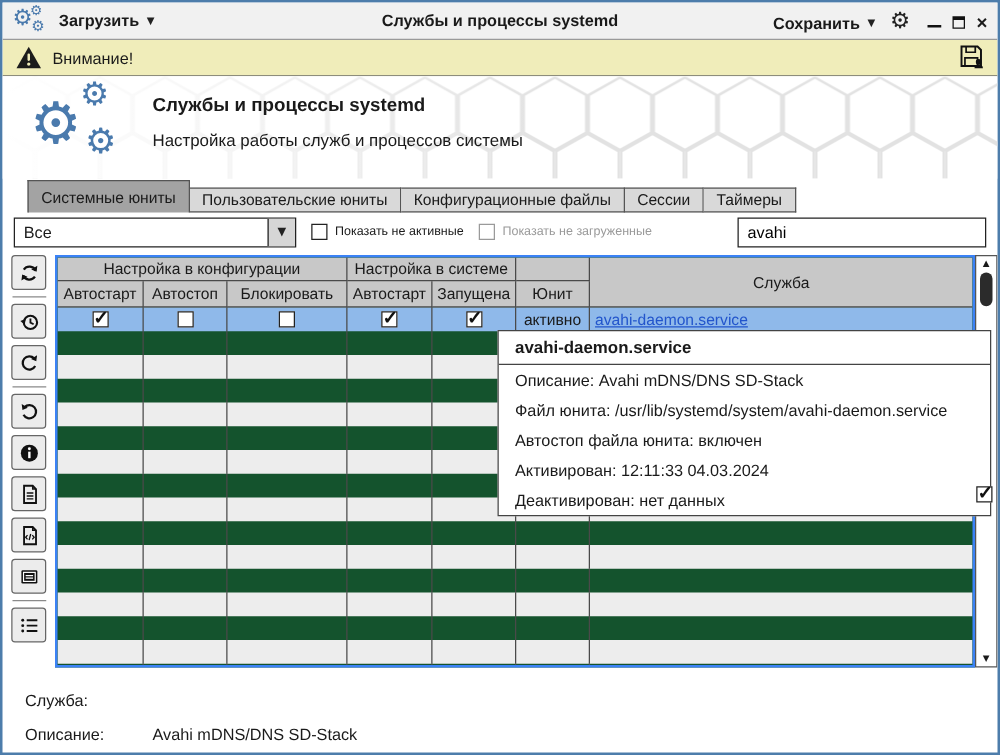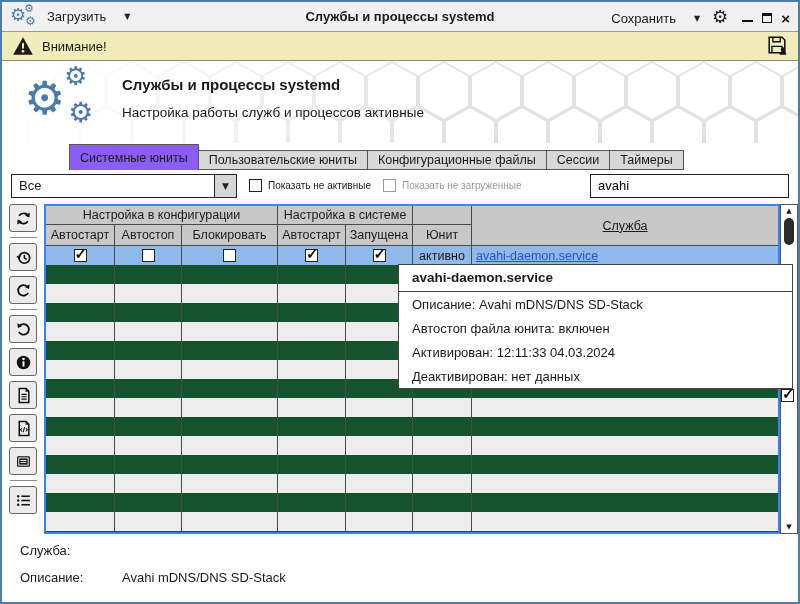--- a/index.html
+++ b/index.html
@@ -13,21 +13,21 @@
   .titlebar{height:30px;background:#f1f1f1;border-bottom:1px solid #9a9a9a;
     display:flex;align-items:center;padding:0 8px;}
   .tb-left{display:flex;align-items:center;gap:9px;width:235px;}
   .tb-title{flex:1;text-align:center;font-weight:bold;font-size:13px;}
   .tb-right{width:235px;display:flex;align-items:flex-end;justify-content:flex-end;gap:12px;}
   .gear-glyph{font-family:"DejaVu Sans",sans-serif;color:#4a7aad;line-height:1;}
   .minilogo{position:relative;width:28px;height:24px;}
   .minilogo .g1{position:absolute;left:0;top:1px;font-size:18px;}
   .minilogo .g2{position:absolute;left:14px;top:-2px;font-size:11px;}
   .minilogo .g3{position:absolute;left:15px;top:10px;font-size:12px;}
-  .menu-btn{display:flex;align-items:center;gap:18px;font-size:13px;cursor:default;}
+  .menu-btn{display:flex;align-items:center;gap:6px;font-size:13px;cursor:default;font-weight:bold;}
   .dd-arrow{font-size:8px;color:#222;font-family:"DejaVu Sans",sans-serif;}
   .settings-gear{font-family:"DejaVu Sans",sans-serif;font-size:18px;color:#222;line-height:1;}
   .winctl{display:flex;align-items:center;gap:9px;margin-left:2px;}
   .wc-min{width:11px;height:8px;border-bottom:2px solid #111;}
   .wc-max{width:10px;height:10px;border:1.5px solid #111;border-top:3px solid #111;}
   .wc-close{font-size:15px;line-height:1;font-weight:bold;}
   
   .warnbar{height:29px;background:#f0edba;border-bottom:1px solid #8d8d7c;
     display:flex;align-items:center;gap:8px;padding:3px 10px;font-size:13px;}
   .warn-save{margin-left:auto;}
@@ -41,21 +41,21 @@
   .biglogo .g2{position:absolute;left:40px;top:-6px;font-size:26px;}
   .biglogo .g3{position:absolute;left:44px;top:30px;font-size:28px;}
   .banner-text{position:absolute;left:120px;top:15px;}
   .banner-title{font-size:15px;font-weight:bold;}
   .banner-sub{font-size:13.5px;margin-top:12px;}
   
   .tabs{display:flex;align-items:flex-end;height:27px;padding-left:20px;position:relative;}
   .tab{height:20px;background:#d9d9d9;border:1px solid #555;border-left:none;
     display:flex;align-items:center;padding:0 10px;font-size:12.5px;position:relative;}
   .tab:first-child{border-left:1px solid #555;}
-  .tab.active{background:#8b5cf6;height:26px;border-bottom:none;z-index:2;border-left:1px solid #555;margin-left:47px;}
+  .tab.active{background:#a3a3a3;height:26px;border-bottom:none;z-index:2;border-left:1px solid #555;}
   
   .filterrow{height:31px;display:flex;align-items:center;padding:0 9px;gap:12px;}
   .combo{width:226px;height:24px;border:1.5px solid #222;background:#fff;
     display:flex;align-items:center;padding-left:7px;font-size:13px;}
   .combo-btn{margin-left:auto;width:22px;align-self:stretch;background:#d6d6d6;
     border-left:1.5px solid #222;display:flex;align-items:center;justify-content:center;}
   .combo-btn .dd-arrow{font-size:9px;}
   .chkgroup{display:flex;align-items:center;gap:6px;font-size:10px;}
   .chkgroup.disabled{color:#9a9a9a;}
   .cb{width:13px;height:13px;border:1.5px solid #222;background:#fff;position:relative;flex:0 0 auto;}
@@ -69,34 +69,34 @@
   .sbtn{width:28px;height:28px;border:1px solid #666;border-radius:3px;background:#ececec;
     display:flex;align-items:center;justify-content:center;margin-bottom:5px;}
   .sbtn svg{width:17px;height:17px;}
   .ssep{width:27px;border-top:1px solid #8a8a8a;margin:0 0 5px;}
   .tablewrap{position:absolute;left:42px;top:3px;width:736px;height:330px;
     border:2px solid #3b82f6;overflow:hidden;background:#14532d;}
   .thead{display:grid;grid-template-columns:69px 67px 96px 68px 67px 59px 1fr;
     grid-template-rows:19px 21px;background:#c8c8c8;font-size:12.5px;}
   .hcell{border-right:1px solid #4a4a4a;border-bottom:1px solid #4a4a4a;
     display:flex;align-items:center;justify-content:center;}
-  .hcell.last{border-right:none;text-decoration:underline;}
+  .hcell.last{border-right:none;}
   .trow{display:grid;grid-template-columns:69px 67px 96px 68px 67px 59px 1fr;height:19px;}
   .trow .td{border-right:1px solid #4a4a4a;display:flex;align-items:center;justify-content:center;}
   .trow .td:last-child{border-right:none;}
   .trow.sel{background:#8fb9ea;font-size:12.5px;}
   .trow.odd{background:#ededed;}
   .td.svc{justify-content:flex-start;padding-left:4px;}
   .unit-link{color:#2255cc;text-decoration:underline;font-size:12.5px;}
   .vscroll{position:absolute;left:778px;top:3px;width:18px;height:330px;border:1px solid #555;background:#fff;}
   .vs-up{position:absolute;top:2px;left:0;right:0;text-align:center;font-size:7px;font-family:"DejaVu Sans",sans-serif;}
   .vs-thumb{position:absolute;top:13px;left:3px;width:10px;height:27px;background:#2b2b2b;border-radius:5px;}
   .vs-down{position:absolute;bottom:2px;left:0;right:0;text-align:center;font-size:7px;font-family:"DejaVu Sans",sans-serif;}
   
-  .statuspanel{padding:8px 0 0 18px;font-size:13px;}
+  .statuspanel{padding:18px 0 0 18px;font-size:13px;}
   .statusrow{display:flex;margin-bottom:12px;}
   .statuslabel{width:102px;}
   
   .tooltip{position:absolute;left:396px;top:262px;width:395px;background:#fff;
     border:1px solid #444;z-index:10;font-size:13px;}
   .tt-title{font-weight:bold;font-size:13.5px;padding:5px 13px 6px;border-bottom:1px solid #444;}
   .tt-line{padding:4px 13px 3px;line-height:17px;white-space:nowrap;overflow:hidden;}
   .stray-cb{position:absolute;left:779px;top:387px;z-index:11;}
 </style>
 </head>
@@ -163,21 +163,21 @@
       <rect width="800" height="82" fill="url(#hexp)"></rect>
     </svg>
     <div class="hexfade"></div>
     <div class="biglogo">
       <span class="gear-glyph g1">⚙</span>
       <span class="gear-glyph g2">⚙</span>
       <span class="gear-glyph g3">⚙</span>
     </div>
     <div class="banner-text">
       <div class="banner-title">Службы и процессы systemd</div>
-      <div class="banner-sub">Настройка работы служб и процессов активные</div>
+      <div class="banner-sub">Настройка работы служб и процессов системы</div>
     </div>
   </div>
 
   <div class="tabs">
     <div class="tab active">
         <span>Системные юниты</span>
       </div>
     <div class="tab">
         <span>Пользовательские юниты</span>
       </div>
@@ -469,20 +469,21 @@
     </div>
     <div class="statusrow">
       <span class="statuslabel">Описание:</span>
       <span>Avahi mDNS/DNS SD-Stack</span>
     </div>
   </div>
 
   <div class="tooltip">
     <div class="tt-title">avahi-daemon.service</div>
     <div class="tt-line">Описание: Avahi mDNS/DNS SD-Stack</div>
+    <div class="tt-line">Файл юнита: /usr/lib/systemd/system/avahi-daemon.service</div>
     <div class="tt-line">Автостоп файла юнита: включен</div>
     <div class="tt-line">Активирован: 12:11:33 04.03.2024</div>
     <div class="tt-line">Деактивирован: нет данных</div>
   </div>
 
   <span class="cb stray-cb checked"></span>
 
 </div>
 
 </body></html>

